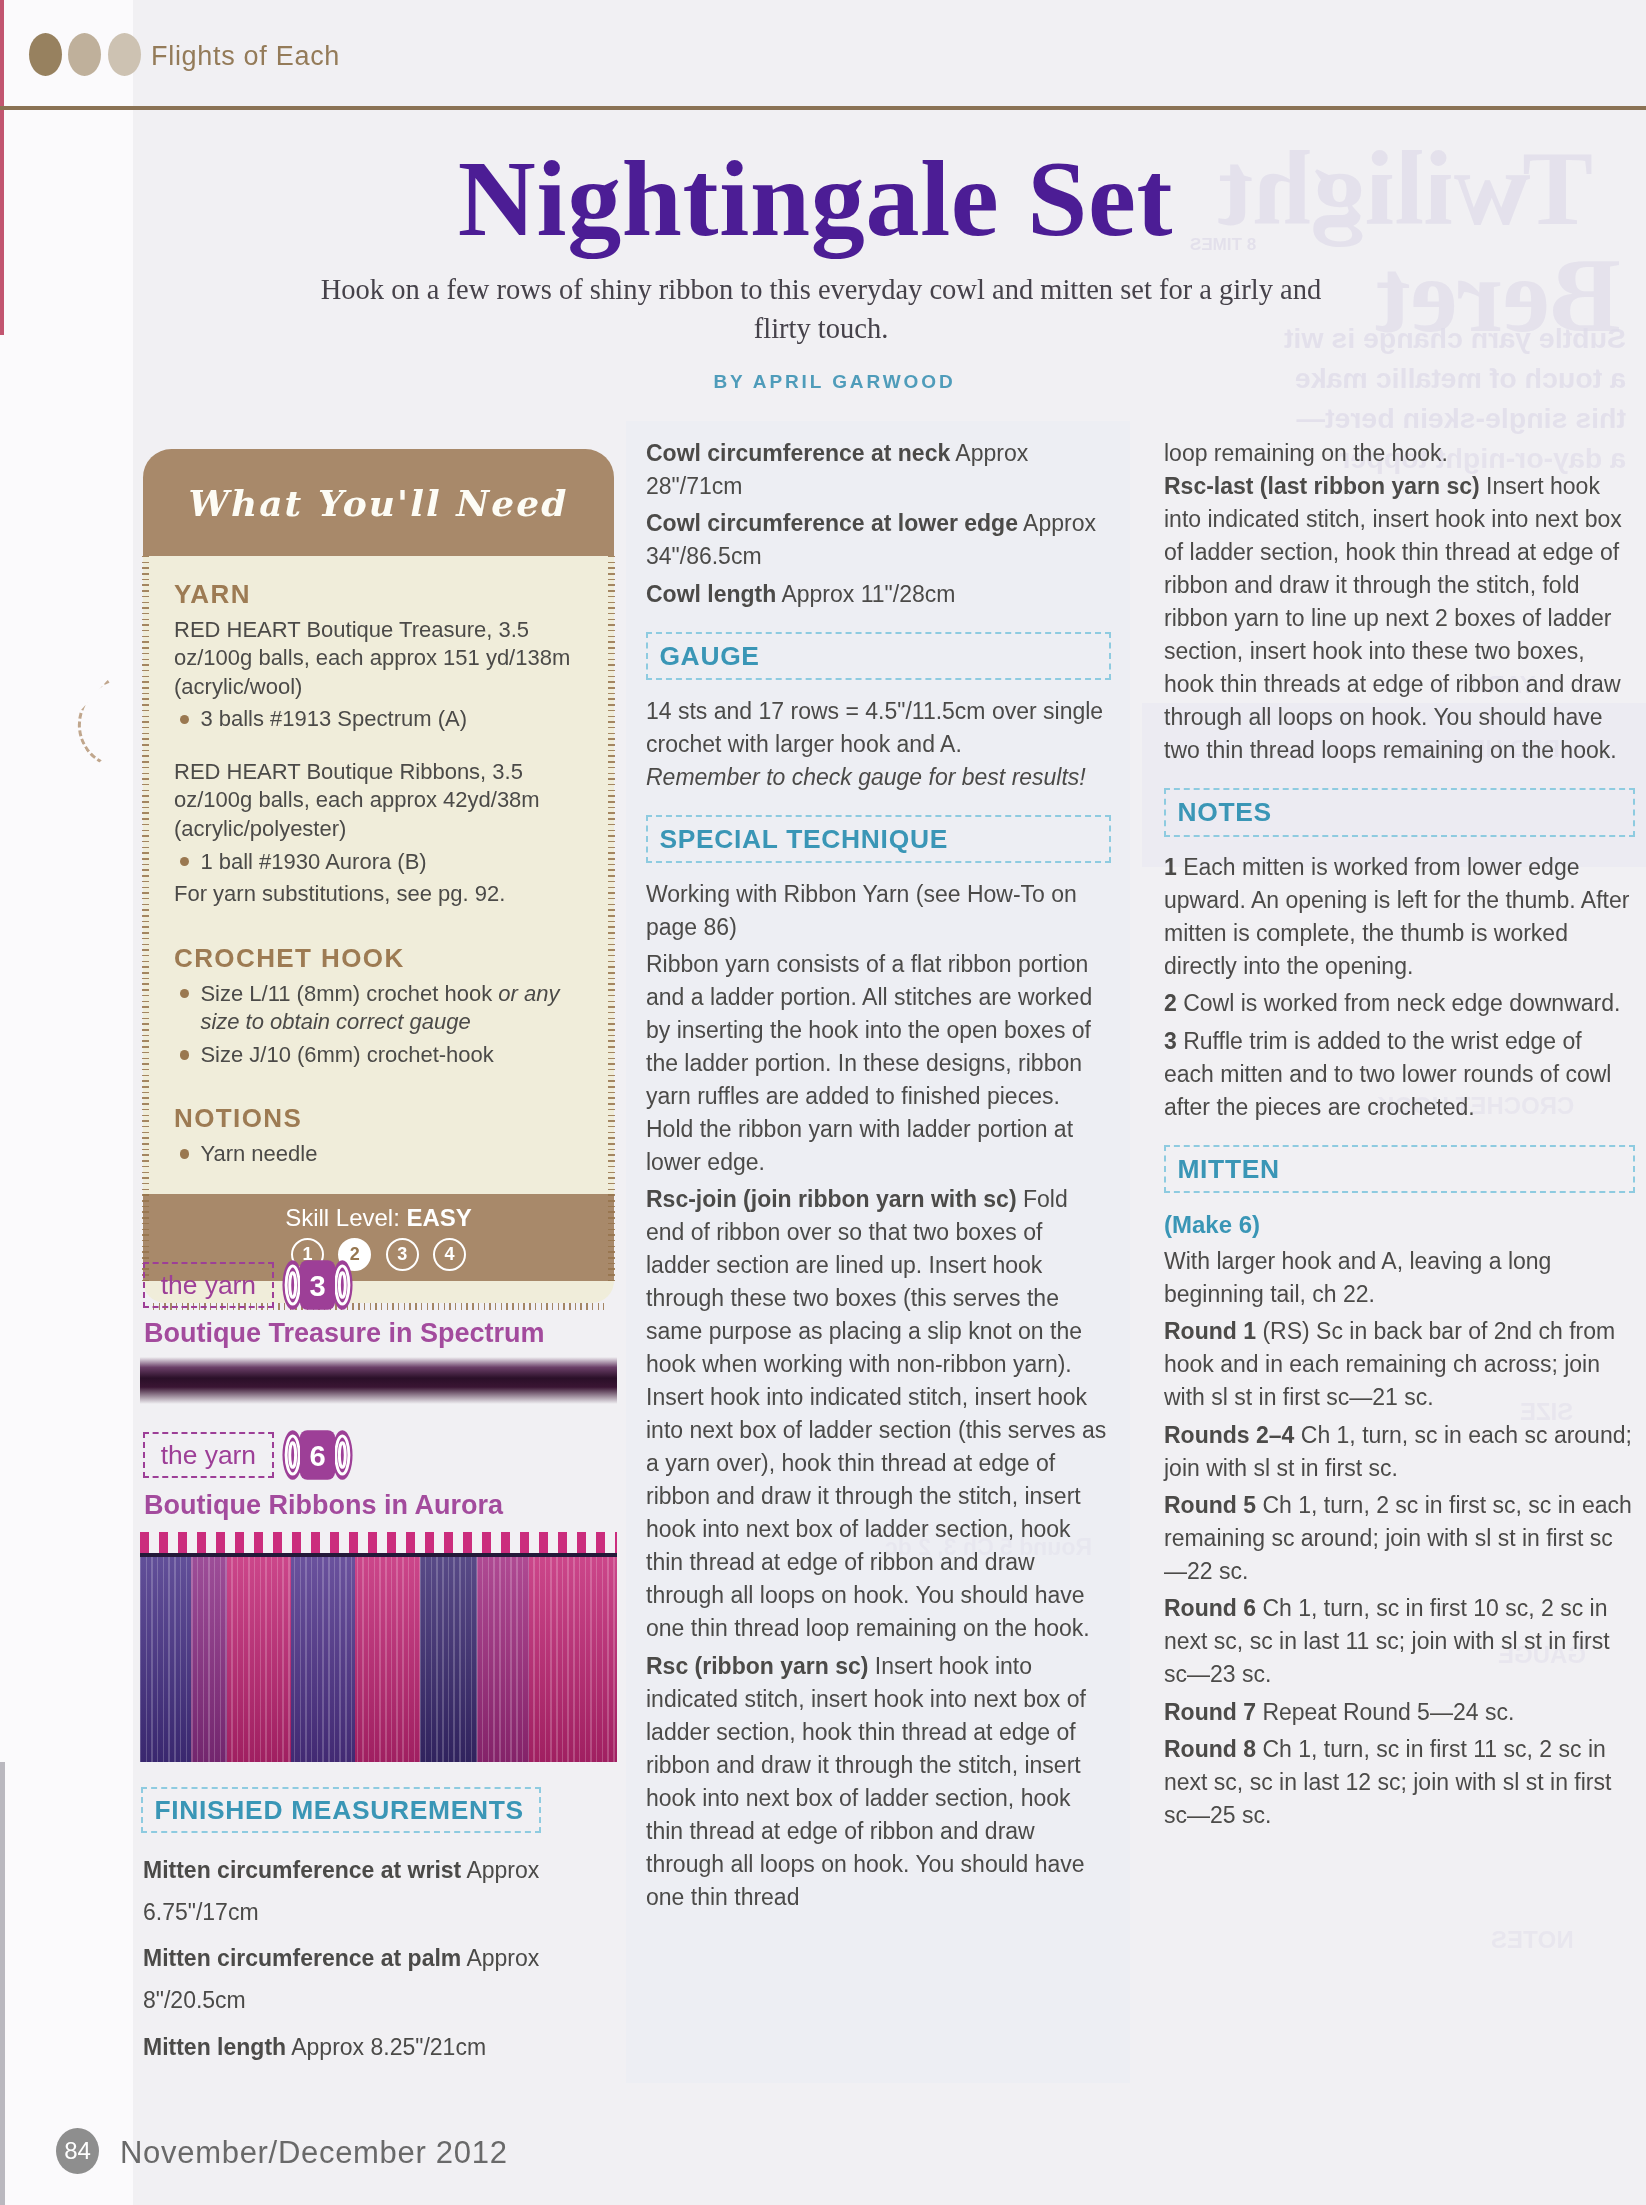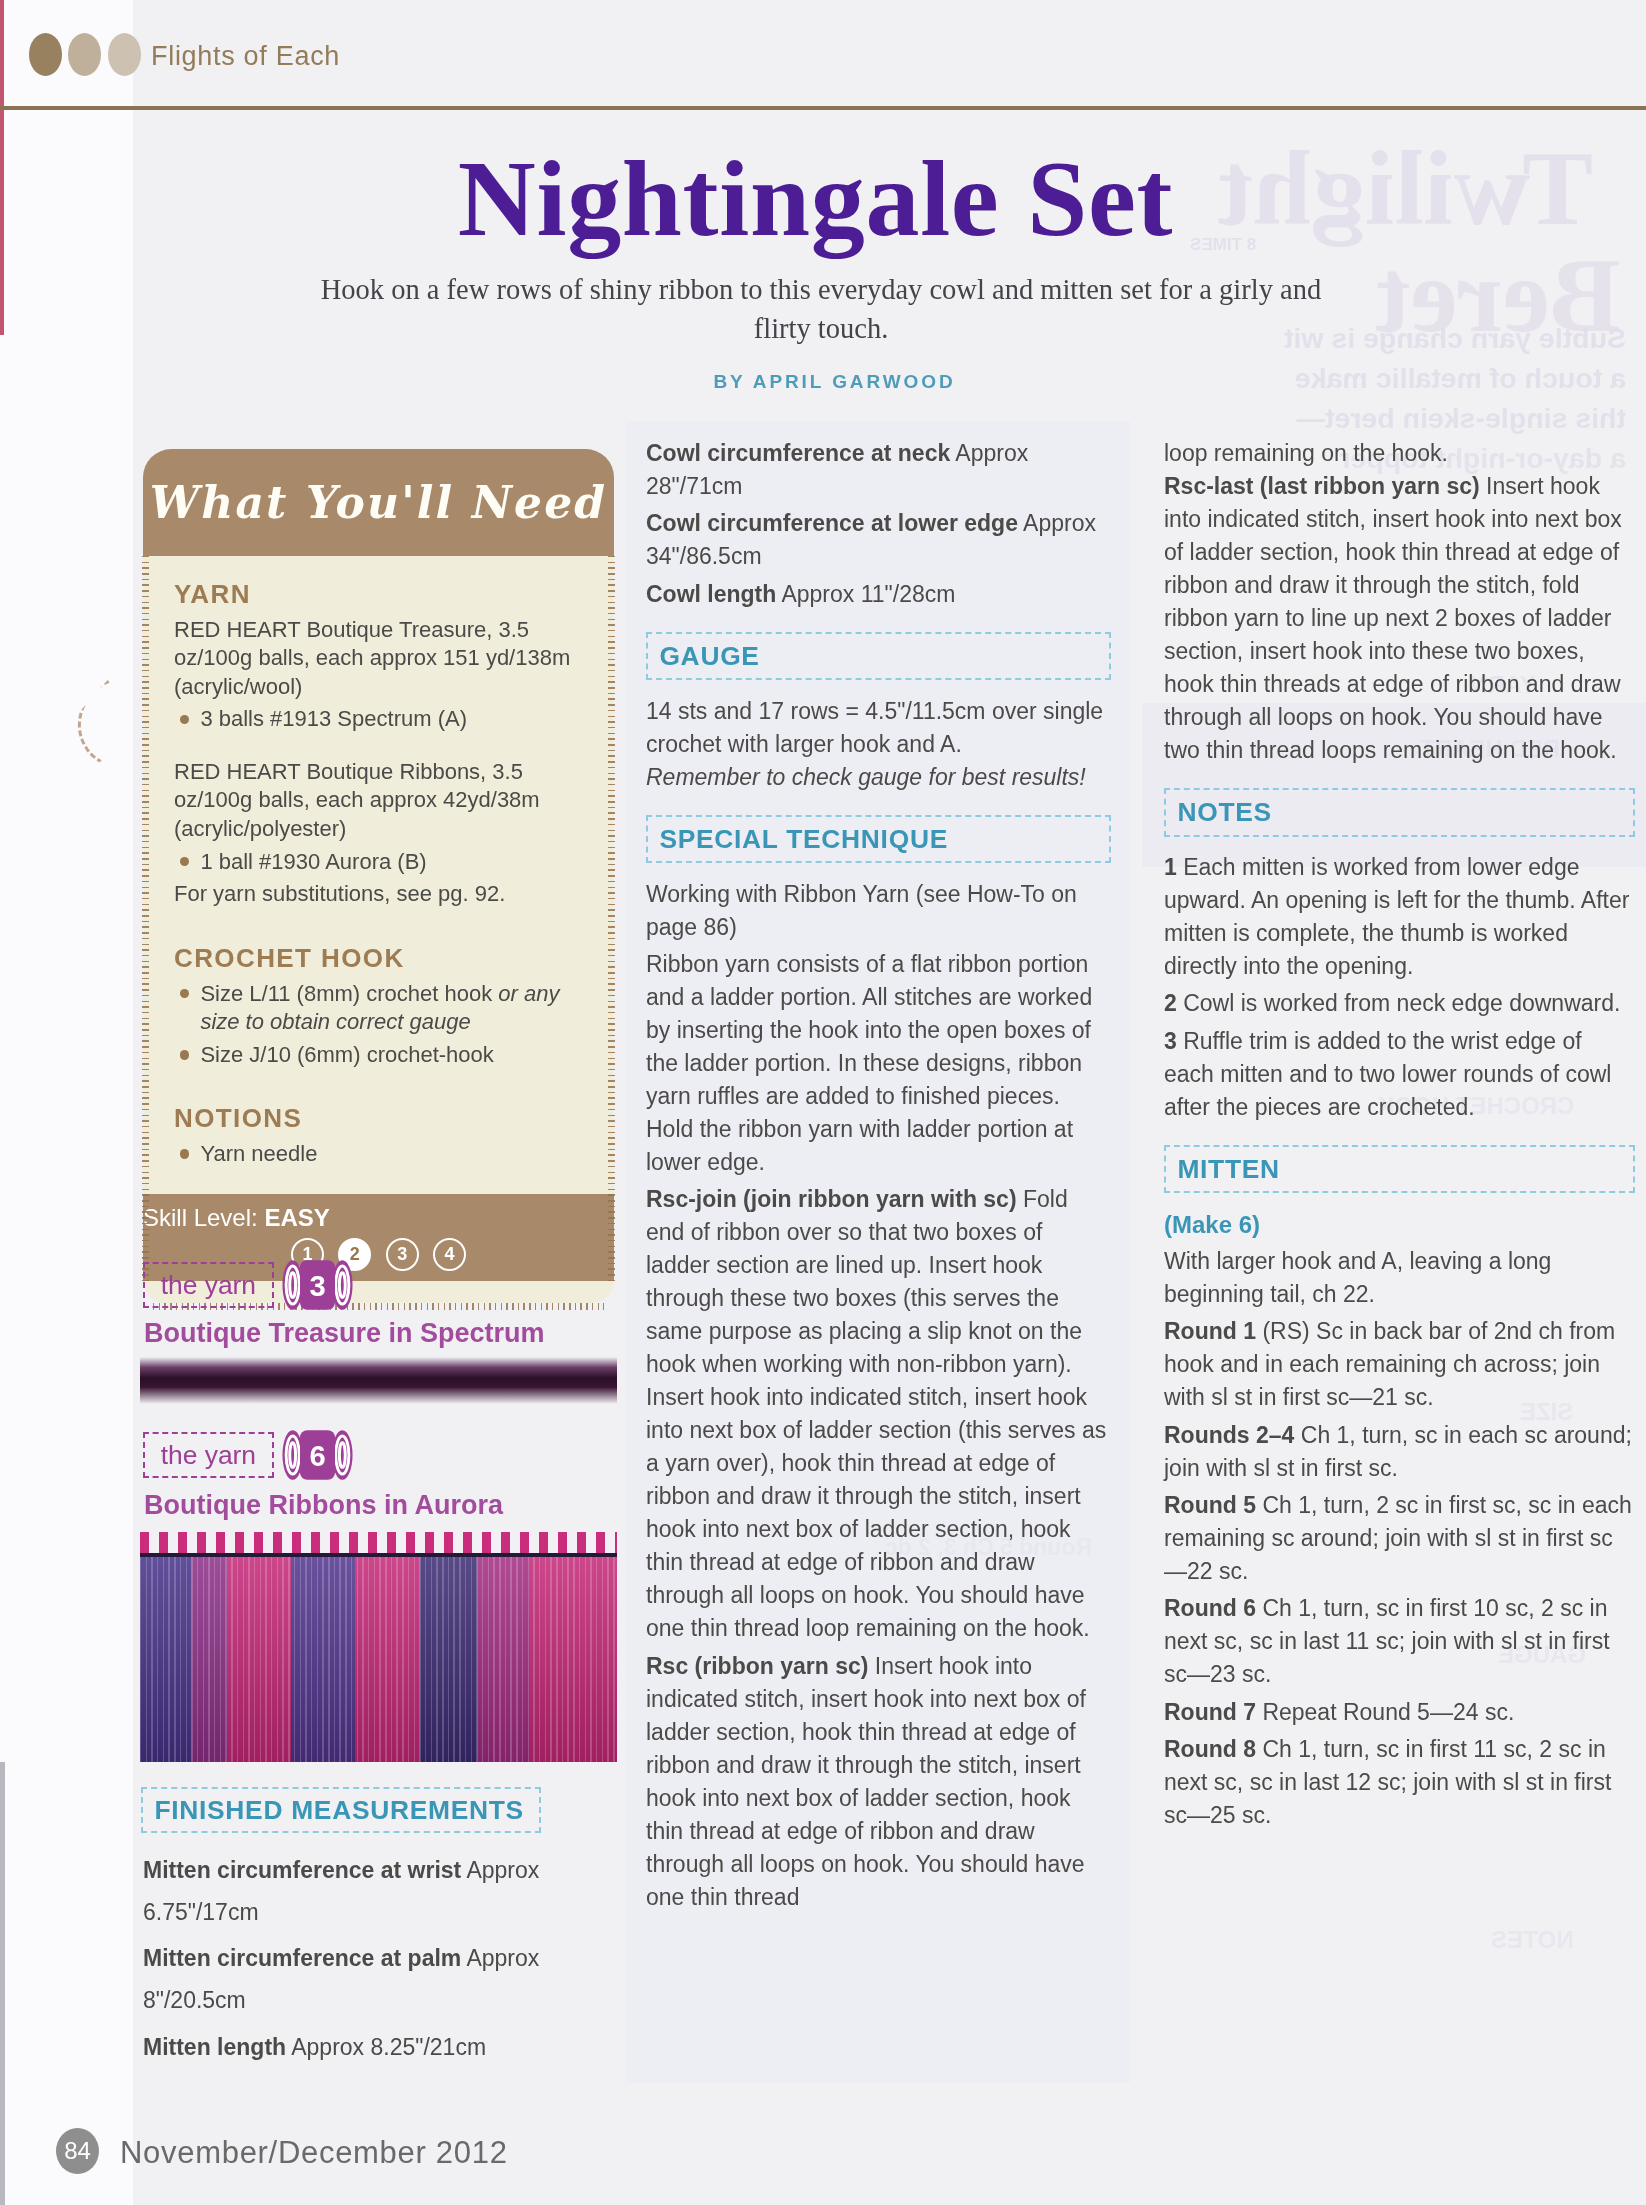--- a/index.html
+++ b/index.html
@@ -28,29 +28,29 @@
   .subtitle{position:absolute;left:293px;top:270px;width:1056px;text-align:center;
             font-family:"Liberation Serif",serif;font-size:28.5px;line-height:39px;color:#46424a;}
   .byline{position:absolute;left:0;top:371px;width:1669px;text-align:center;
           font-size:19px;font-weight:bold;letter-spacing:2.9px;color:#4f9cba;}
 
   
   .wyn{position:absolute;left:143px;top:449px;width:471px;}
   .wyn-head{height:107px;background:#a8896a;border-radius:28.5px 28.5px 0 0;
             display:flex;align-items:center;justify-content:center;}
   .wyn-head span{font-family:"DejaVu Serif",serif;font-style:italic;font-weight:600;
-                 font-size:44px;color:#fdfcf5;letter-spacing:2.1px;}
+                 font-size:36px;color:#fdfcf5;letter-spacing:2.1px;}
   .wyn-body{background:#f0edda;padding:20px 28.5px 4.3px 31px;}
   .wyn-h{font-size:26px;font-weight:bold;color:#9d7b53;letter-spacing:1.4px;margin:18.5px 0 5.7px;}
   .wyn-h.first{margin-top:2.9px;}
   .wyn p{font-size:22px;line-height:28.5px;color:#4b4a48;margin:0 0 4.3px;}
   .brow{display:flex;font-size:22px;line-height:28.5px;color:#4b4a48;margin:0 0 4.3px;}
   .b-dot{width:9.3px;height:9.3px;border-radius:50%;background:#9a7850;margin:9.3px 11.4px 0 5.7px;flex:none;}
   .skill{height:87px;background:#a8896a;color:#fff;}
-  .skill-line{font-size:24px;padding-top:10px;}
+  .skill-line{text-align:center;font-size:24px;padding-top:10px;}
   .skill-circles{display:flex;justify-content:center;gap:14.3px;margin-top:5.7px;}
   .circ{width:33px;height:33px;border:2.1px solid #fff;border-radius:50%;box-sizing:border-box;
         display:flex;align-items:center;justify-content:center;font-size:18px;font-weight:bold;color:#fff;}
   .circ.active{background:#fff;color:#96764f;border-color:#fff;}
   .wyn-foot{height:21.4px;background:#f0edda;border-radius:0 0 28.5px 28.5px;}
   .hatch-l,.hatch-r{position:absolute;top:107px;bottom:20px;width:7.1px;
         background:repeating-linear-gradient(180deg,rgba(150,115,75,.85) 0 1.4px,transparent 1.4px 5.7px);}
   .hatch-l{left:-1.4px;} .hatch-r{right:-1.4px;}
   .hatch-b{position:absolute;left:10px;right:10px;bottom:-7.1px;height:7.1px;
         background:repeating-linear-gradient(90deg,rgba(150,115,75,.85) 0 1.4px,transparent 1.4px 5.7px);}

